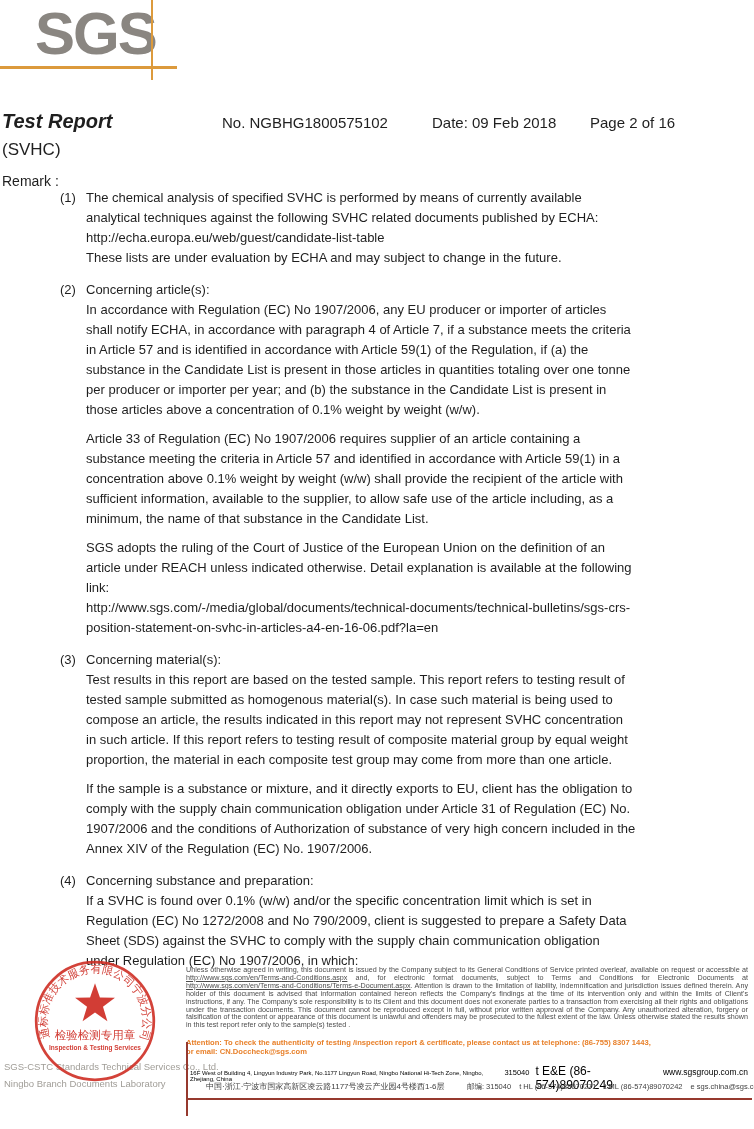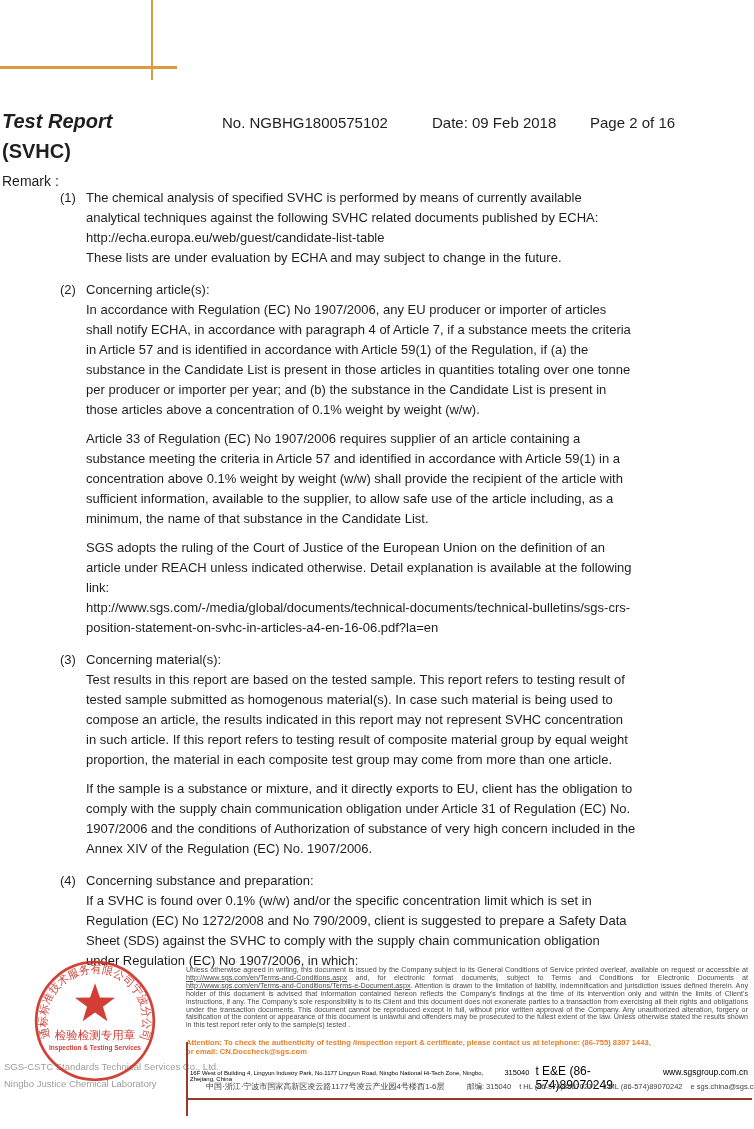--- a/index.html
+++ b/index.html
@@ -11,21 +11,21 @@
   
   .logo {
     position:absolute; left:35px; top:2px;
     font-size:60px; font-weight:bold; letter-spacing:-2px;
     color:#8a8681; line-height:64px;
   }
   .logo-hline { position:absolute; left:0; top:66px; width:177px; height:3px; background:#dc9a3c; }
   .logo-vline { position:absolute; left:151px; top:0; width:2px; height:80px; background:#dc9a3c; }
   
   .title   { position:absolute; left:2px;  top:110px; font-size:20px; font-weight:bold;font-style:italic; }
-  .subtitle{ position:absolute; left:2px;  top:140px; font-size:20px; font-weight:bold; }
+  .subtitle{ position:absolute; left:2px;  top:140px; font-size:17px; font-weight:normal; }
   .repno   { position:absolute; left:222px; top:114px; font-size:15px; }
   .repdate { position:absolute; left:432px; top:114px; font-size:15px; }
   .reppage { position:absolute; left:590px; top:114px; font-size:15px; }
   .remark-label { position:absolute; left:2px; top:173px; font-size:14px; }
   
   .remark {
     position:absolute; left:60px; top:188px; width:660px;
     font-size:13px; line-height:20px;
   }
   .ritem { position:relative; padding-left:26px; margin-bottom:12px; }
@@ -64,20 +64,21 @@
   .addr2 .a-mail { font-size:7.5px; }
   .foot-vline { position:absolute; left:186px; top:1042px; width:2px; height:74px; background:#96392e; }
   .foot-hline { position:absolute; left:186px; top:1098px; width:566px; height:2px; background:#96392e; }
   .member { position:absolute; right:6px; top:1104px; font-size:11.5px; color:#2a2a2a;margin-top:36px; }
 </style>
 </head>
 <body>
 
 <div class="page">
 
+  <div class="logo">SGS</div>
   <div class="logo-hline"></div>
   <div class="logo-vline"></div>
 
   <div class="title">Test Report</div>
   <div class="subtitle">(SVHC)</div>
   <div class="repno">No. NGBHG1800575102</div>
   <div class="repdate">Date: 09 Feb 2018</div>
   <div class="reppage">Page 2 of 16</div>
   <div class="remark-label">Remark :</div>
 
@@ -126,21 +127,21 @@
       <span class="rnum">(4)</span>
       <p class="rpara">Concerning substance and preparation:
 If a SVHC is found over 0.1% (w/w) and/or the specific concentration limit which is set in
 Regulation (EC) No 1272/2008 and No 790/2009, client is suggested to prepare a Safety Data
 Sheet (SDS) against the SVHC to comply with the supply chain communication obligation
 under Regulation (EC) No 1907/2006, in which:</p>
     </div>
   </div>
 
   <div class="company-en">SGS-CSTC Standards Technical Services Co., Ltd.</div>
-  <div class="branch-en">Ningbo Justice Chemical Laboratory</div>
+  <div class="branch-en">Ningbo Branch Documents Laboratory</div>
 
   <svg class="stamp" viewBox="0 0 120 120">
     <circle cx="60" cy="60" r="56" fill="none" stroke="#ce2d24" stroke-width="2.6" opacity="0.9"></circle>
     <polygon points="60,24 64.7,37.5 79,37.8 67.6,46.5 71.8,60.2 60,52 48.2,60.2 52.4,46.5 41,37.8 55.3,37.5" fill="#ce2d24" opacity="0.92"></polygon>
     <defs>
       <path id="ringPath" d="M 16.8,75.7 A 46,46 0 1 1 103.2,75.7" fill="none"></path>
     </defs>
     <text font-size="10.5" fill="#ce2d24" opacity="0.9" font-family="Liberation Sans, sans-serif">
       <textPath href="#ringPath" startOffset="0">通标标准技术服务有限公司宁波分公司</textPath>
     </text>

